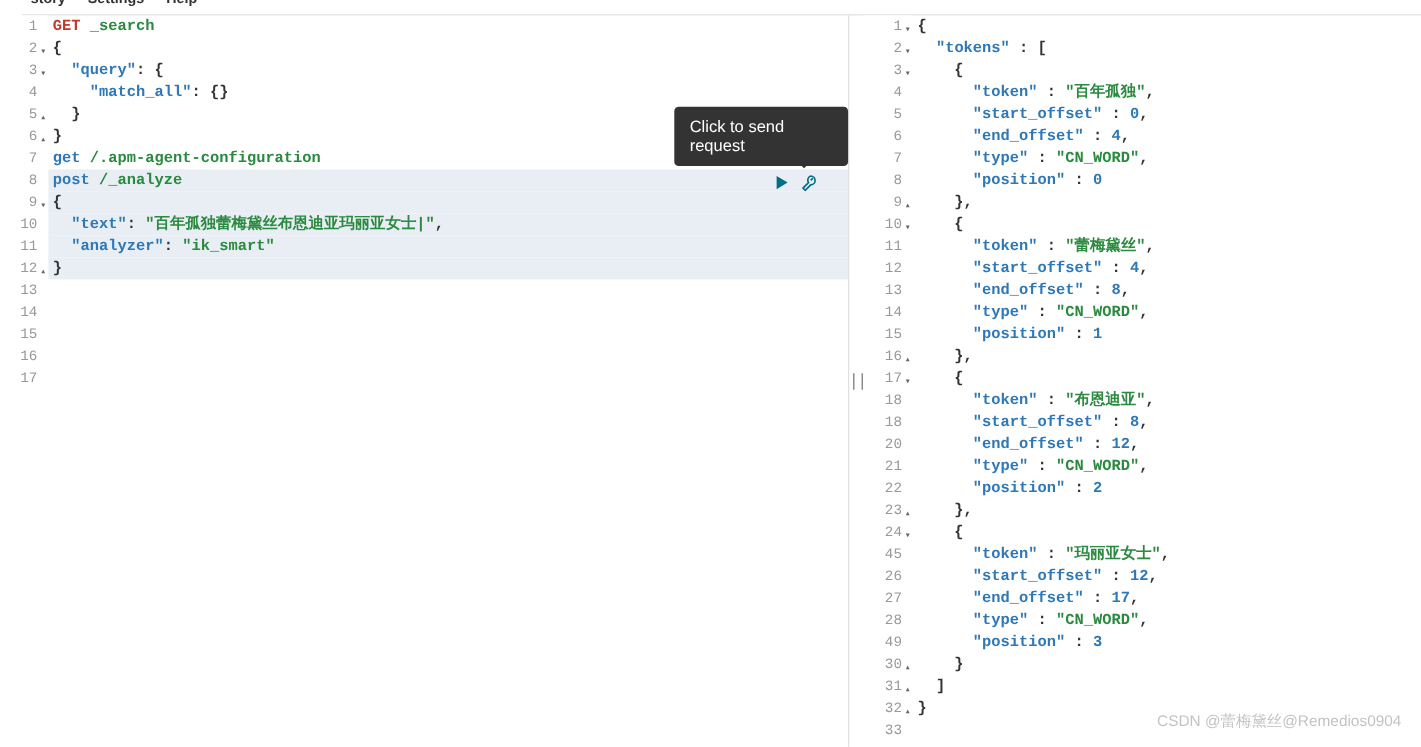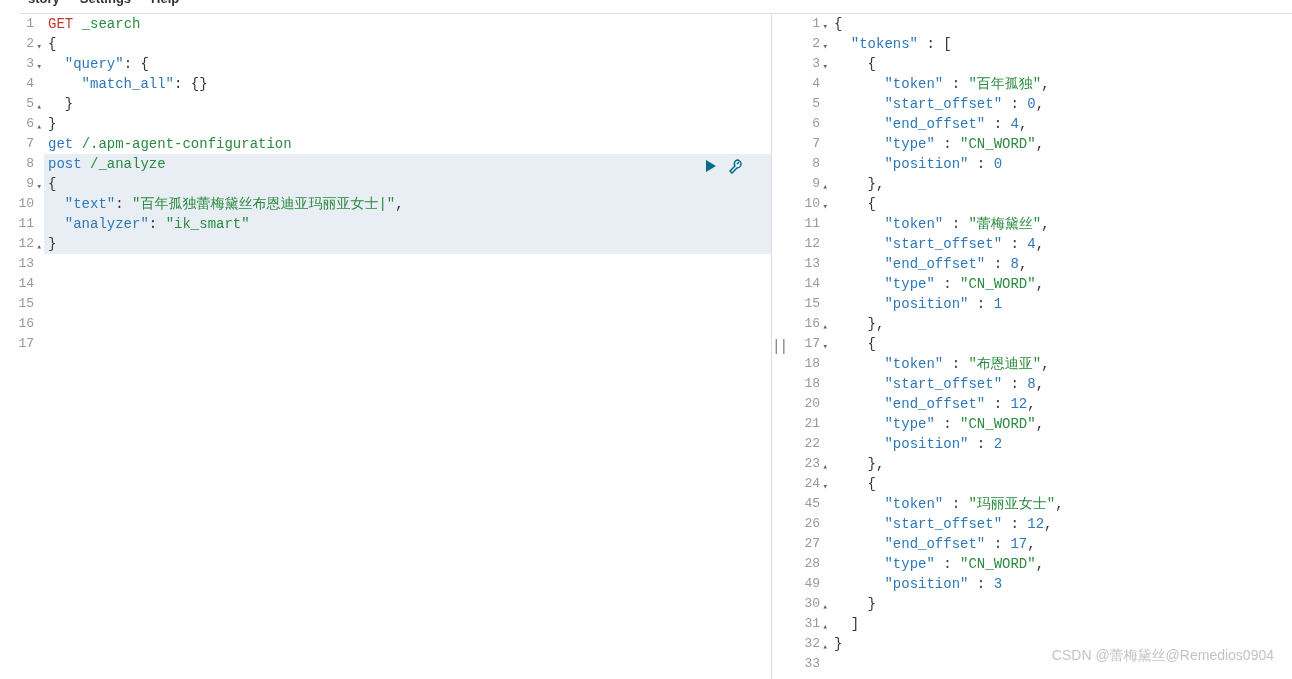--- a/index.html
+++ b/index.html
@@ -56,20 +56,21 @@
       color: #666;
       cursor: pointer;
     }
     .code-area {
       flex: 1;
       font-size: 14px;
       line-height: 20px;
       white-space: pre;
       color: #333;
       position: relative;
+      font-weight: bold;
     }
     .code-line { height: 20px; padding-left: 4px; }
     .hl { background: #e8eef4; }
     .kw-get { color: #c0392b; }
     .kw-post { color: #2e78b7; }
     .kw-get2 { color: #2e78b7; }
     .path { color: #2a8a3f; }
     .key { color: #2e78b7; }
     .str { color: #2a8a3f; }
     .num { color: #2e78b7; }
@@ -154,20 +155,21 @@
         <div class="ln">11</div>
         <div class="ln">12<span class="fold-arrow">▴</span></div>
         <div class="ln">13</div>
         <div class="ln">14</div>
         <div class="ln">15</div>
         <div class="ln">16</div>
         <div class="ln">17</div>
       </div>
     <div class="code-area" id="editor-code"><div class="code-line"><span class="kw-get">GET</span><span class="punct"> </span><span class="path">_search</span></div><div class="code-line"><span class="punct">{</span></div><div class="code-line"><span class="punct">  </span><span class="key">"query"</span><span class="punct">: {</span></div><div class="code-line"><span class="punct">    </span><span class="key">"match_all"</span><span class="punct">: {}</span></div><div class="code-line"><span class="punct">  }</span></div><div class="code-line"><span class="punct">}</span></div><div class="code-line"><span class="kw-get2">get</span><span class="punct"> </span><span class="path">/.apm-agent-configuration</span></div><div class="code-line hl"><span class="kw-post">post</span><span class="punct"> </span><span class="path">/_analyze</span></div><div class="code-line hl"><span class="punct">{</span></div><div class="code-line hl"><span class="punct">  </span><span class="key">"text"</span><span class="punct">: </span><span class="str">"百年孤独蕾梅黛丝布恩迪亚玛丽亚女士|"</span><span class="punct">,</span></div><div class="code-line hl"><span class="punct">  </span><span class="key">"analyzer"</span><span class="punct">: </span><span class="str">"ik_smart"</span></div><div class="code-line hl"><span class="punct">}</span></div><div class="code-line"></div><div class="code-line"></div><div class="code-line"></div><div class="code-line"></div><div class="code-line"></div></div>
 
+    <div class="tooltip">Click to send request</div>
 
     <div class="action-icons">
       <span class="icon-btn">
         <svg width="16" height="16" viewBox="0 0 16 16">
             <path fill="#006e8a" d="M3 2 L13 8 L3 14 Z"></path>
           </svg>
       </span>
       <span class="icon-btn">
         <svg width="16" height="16" viewBox="0 0 16 16">
             <path fill="none" stroke="#006e8a" stroke-width="1.5" d="M10 2a4 4 0 0 1 0 8l-5 5-2-2 5-5a4 4 0 0 1 2-6z M12 4l-2 2"></path>

